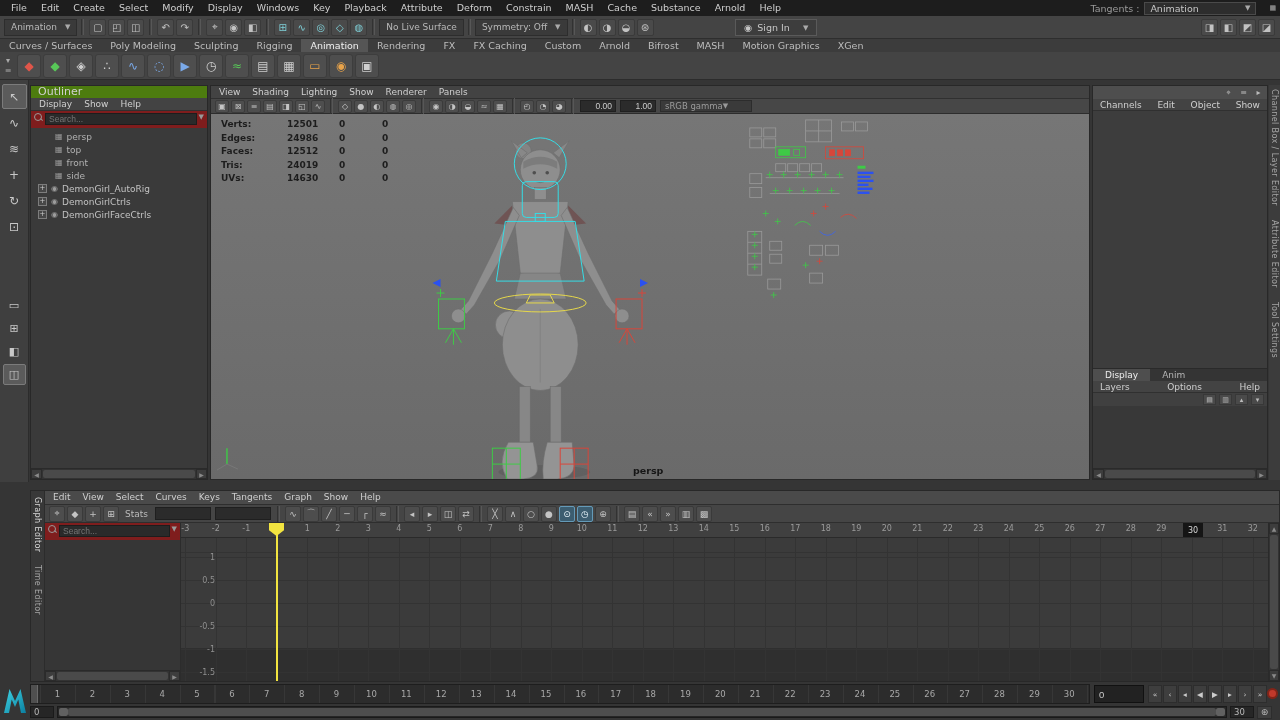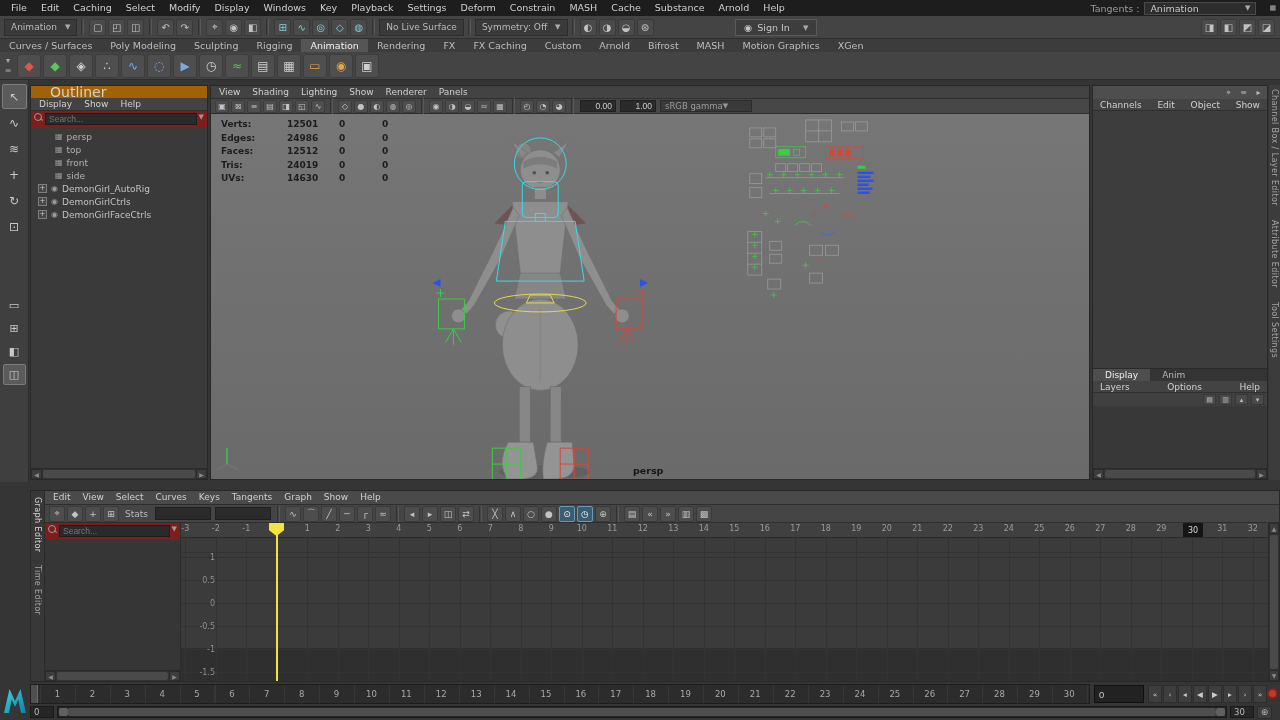--- a/index.html
+++ b/index.html
@@ -33,21 +33,21 @@
 .shelf-btn{width:24px;height:24px;background:#4e4e4e;border:1px solid #3d3d3d;border-radius:3px;display:flex;align-items:center;justify-content:center;font-size:12px;color:#cecece;margin:0 1px;flex:0 0 auto}
 .shelf-btn.red{color:#e0564a}.shelf-btn.green{color:#58c858}.shelf-btn.blue{color:#7aa9e8}.shelf-btn.orange{color:#e8a34a}
 
 #toolbox{position:absolute;left:0;top:80px;width:29px;height:402px;background:#3f3f3f;border-right:1px solid #2c2c2c;display:flex;flex-direction:column;align-items:center;padding-top:3px}
 .tool{width:25px;height:25px;margin:1px 0;display:flex;align-items:center;justify-content:center;font-size:12px;color:#c8c8c8;border-radius:2px}
 .tool.active{background:#5b5b5b;border:1px solid #7b7b7b}
 #layouts{margin-top:54px;display:flex;flex-direction:column;align-items:center}
 #layouts .tool{width:23px;height:21px;font-size:11px}
 
 .panel{position:absolute;border:1px solid #282828;display:flex;flex-direction:column;background:#3a3a3a}
-.panel-title{height:12px;background:#a16207;font-size:14px;line-height:12px;padding-left:19px;color:#d0d0d0}
+.panel-title{height:12px;background:#4d7c0f;font-size:11px;line-height:12px;padding-left:7px;color:#d0d0d0}
 .panel-menus{height:13px;background:#434343;display:flex;align-items:center;padding-left:2px;border-bottom:1px solid #303030}
 .panel-menus .menu-item{font-size:9px;padding:0 6px;line-height:13px}
 .search-row{height:17px;background:#7f1d1d;display:flex;align-items:flex-start;padding:2px 3px;gap:2px}
 .search-input{flex:1;height:12px;background:#2a2a2a;border:1px solid #1d1d1d;color:#cfcfcf;font-size:8.5px;padding:0 3px;min-width:0}
 .lens{width:9px;height:9px;position:relative;flex:0 0 auto}
 .lens::before{content:"";position:absolute;left:0;top:0;width:6px;height:6px;border:1.3px solid #999;border-radius:50%}
 .lens::after{content:"";position:absolute;left:6px;top:6px;width:3px;height:1.3px;background:#999;transform:rotate(45deg)}
 .mini-caret{font-size:7px;color:#999}
 .hscroll{height:11px;background:#333;display:flex;align-items:stretch;border-top:1px solid #2a2a2a}
 .hscroll .arrow{width:11px;display:flex;align-items:center;justify-content:center;font-size:6px;color:#8a8a8a;background:#3d3d3d;border:1px solid #2b2b2b}
@@ -130,28 +130,28 @@
 .prefs-btn{width:15px;height:13px;background:#3e3e3e;border:1px solid #2d2d2d;font-size:9px;color:#bbb;display:flex;align-items:center;justify-content:center}
 #maya-logo{position:absolute;left:2px;top:686px;width:26px;height:30px}
 </style>
 </head>
 <body>
 
 <div id="menubar">
   <div class="menus">
     <span class="menu-item">File</span>
       <span class="menu-item">Edit</span>
-      <span class="menu-item">Caching</span>
+      <span class="menu-item">Create</span>
       <span class="menu-item">Select</span>
       <span class="menu-item">Modify</span>
       <span class="menu-item">Display</span>
       <span class="menu-item">Windows</span>
       <span class="menu-item">Key</span>
       <span class="menu-item">Playback</span>
-      <span class="menu-item">Settings</span>
+      <span class="menu-item">Attribute</span>
       <span class="menu-item">Deform</span>
       <span class="menu-item">Constrain</span>
       <span class="menu-item">MASH</span>
       <span class="menu-item">Cache</span>
       <span class="menu-item">Substance</span>
       <span class="menu-item">Arnold</span>
       <span class="menu-item">Help</span>
   </div>
   <div id="workspace">
     <span class="wlabel">Tangents :</span>

